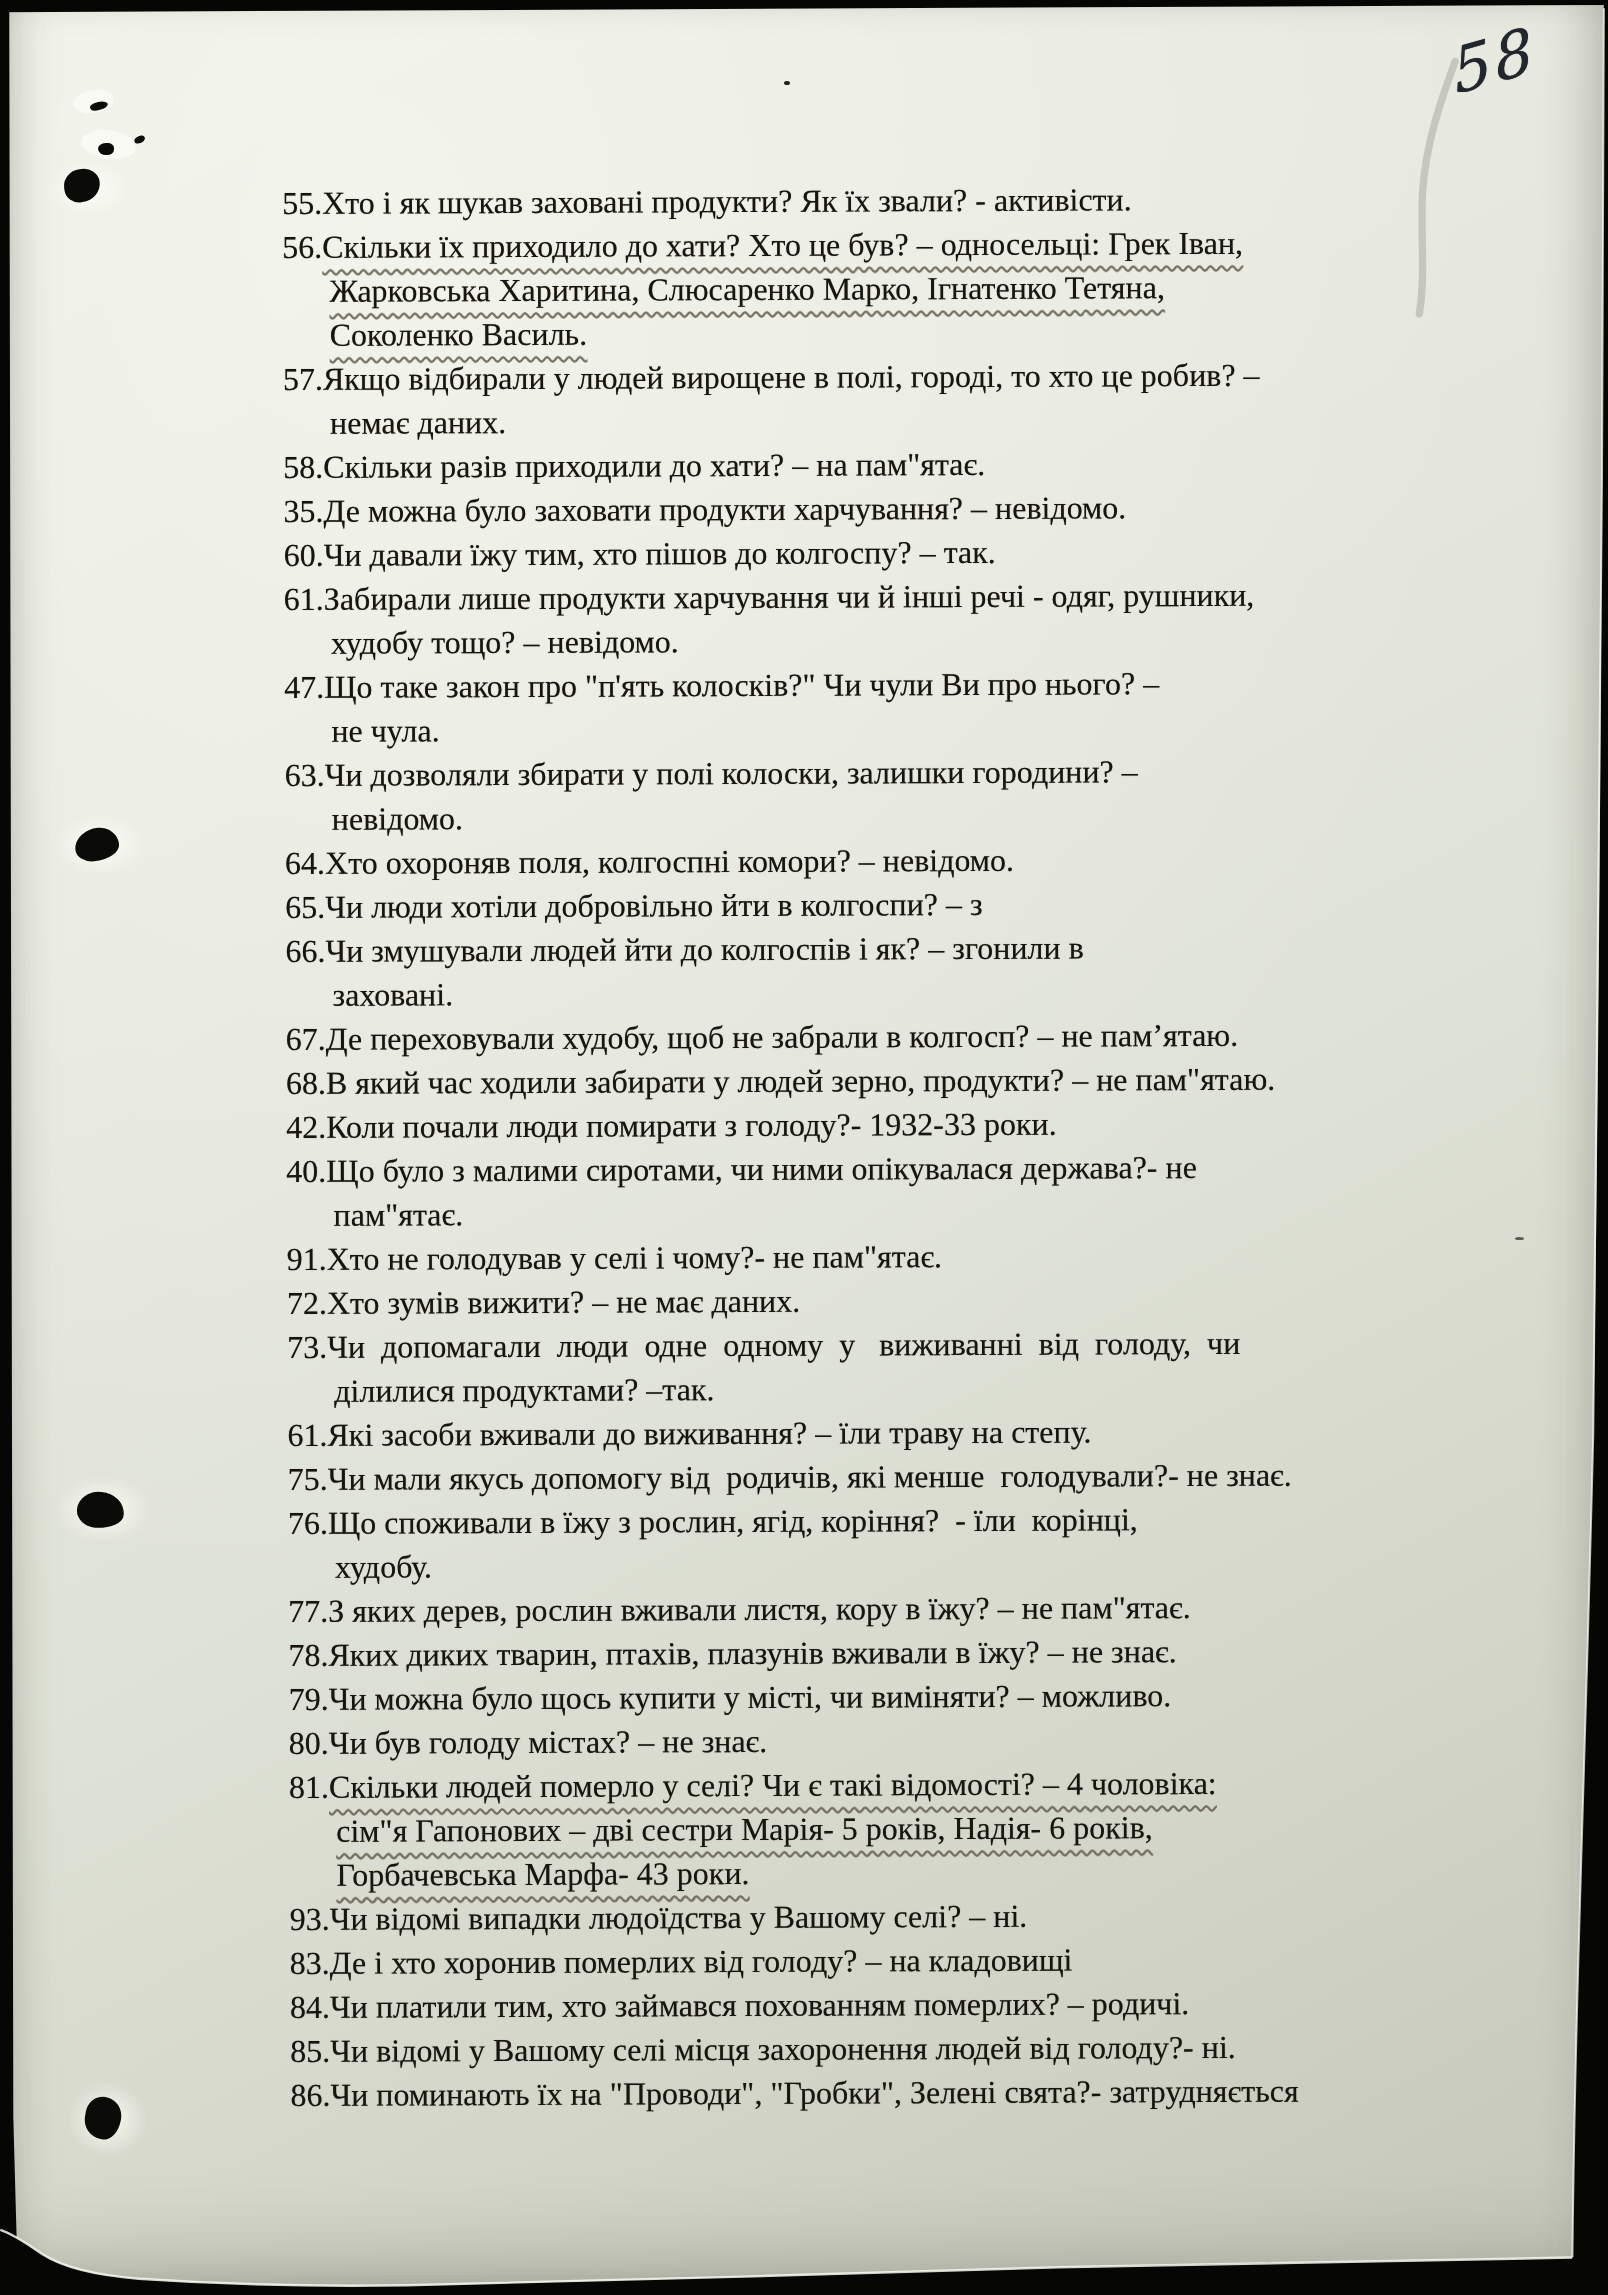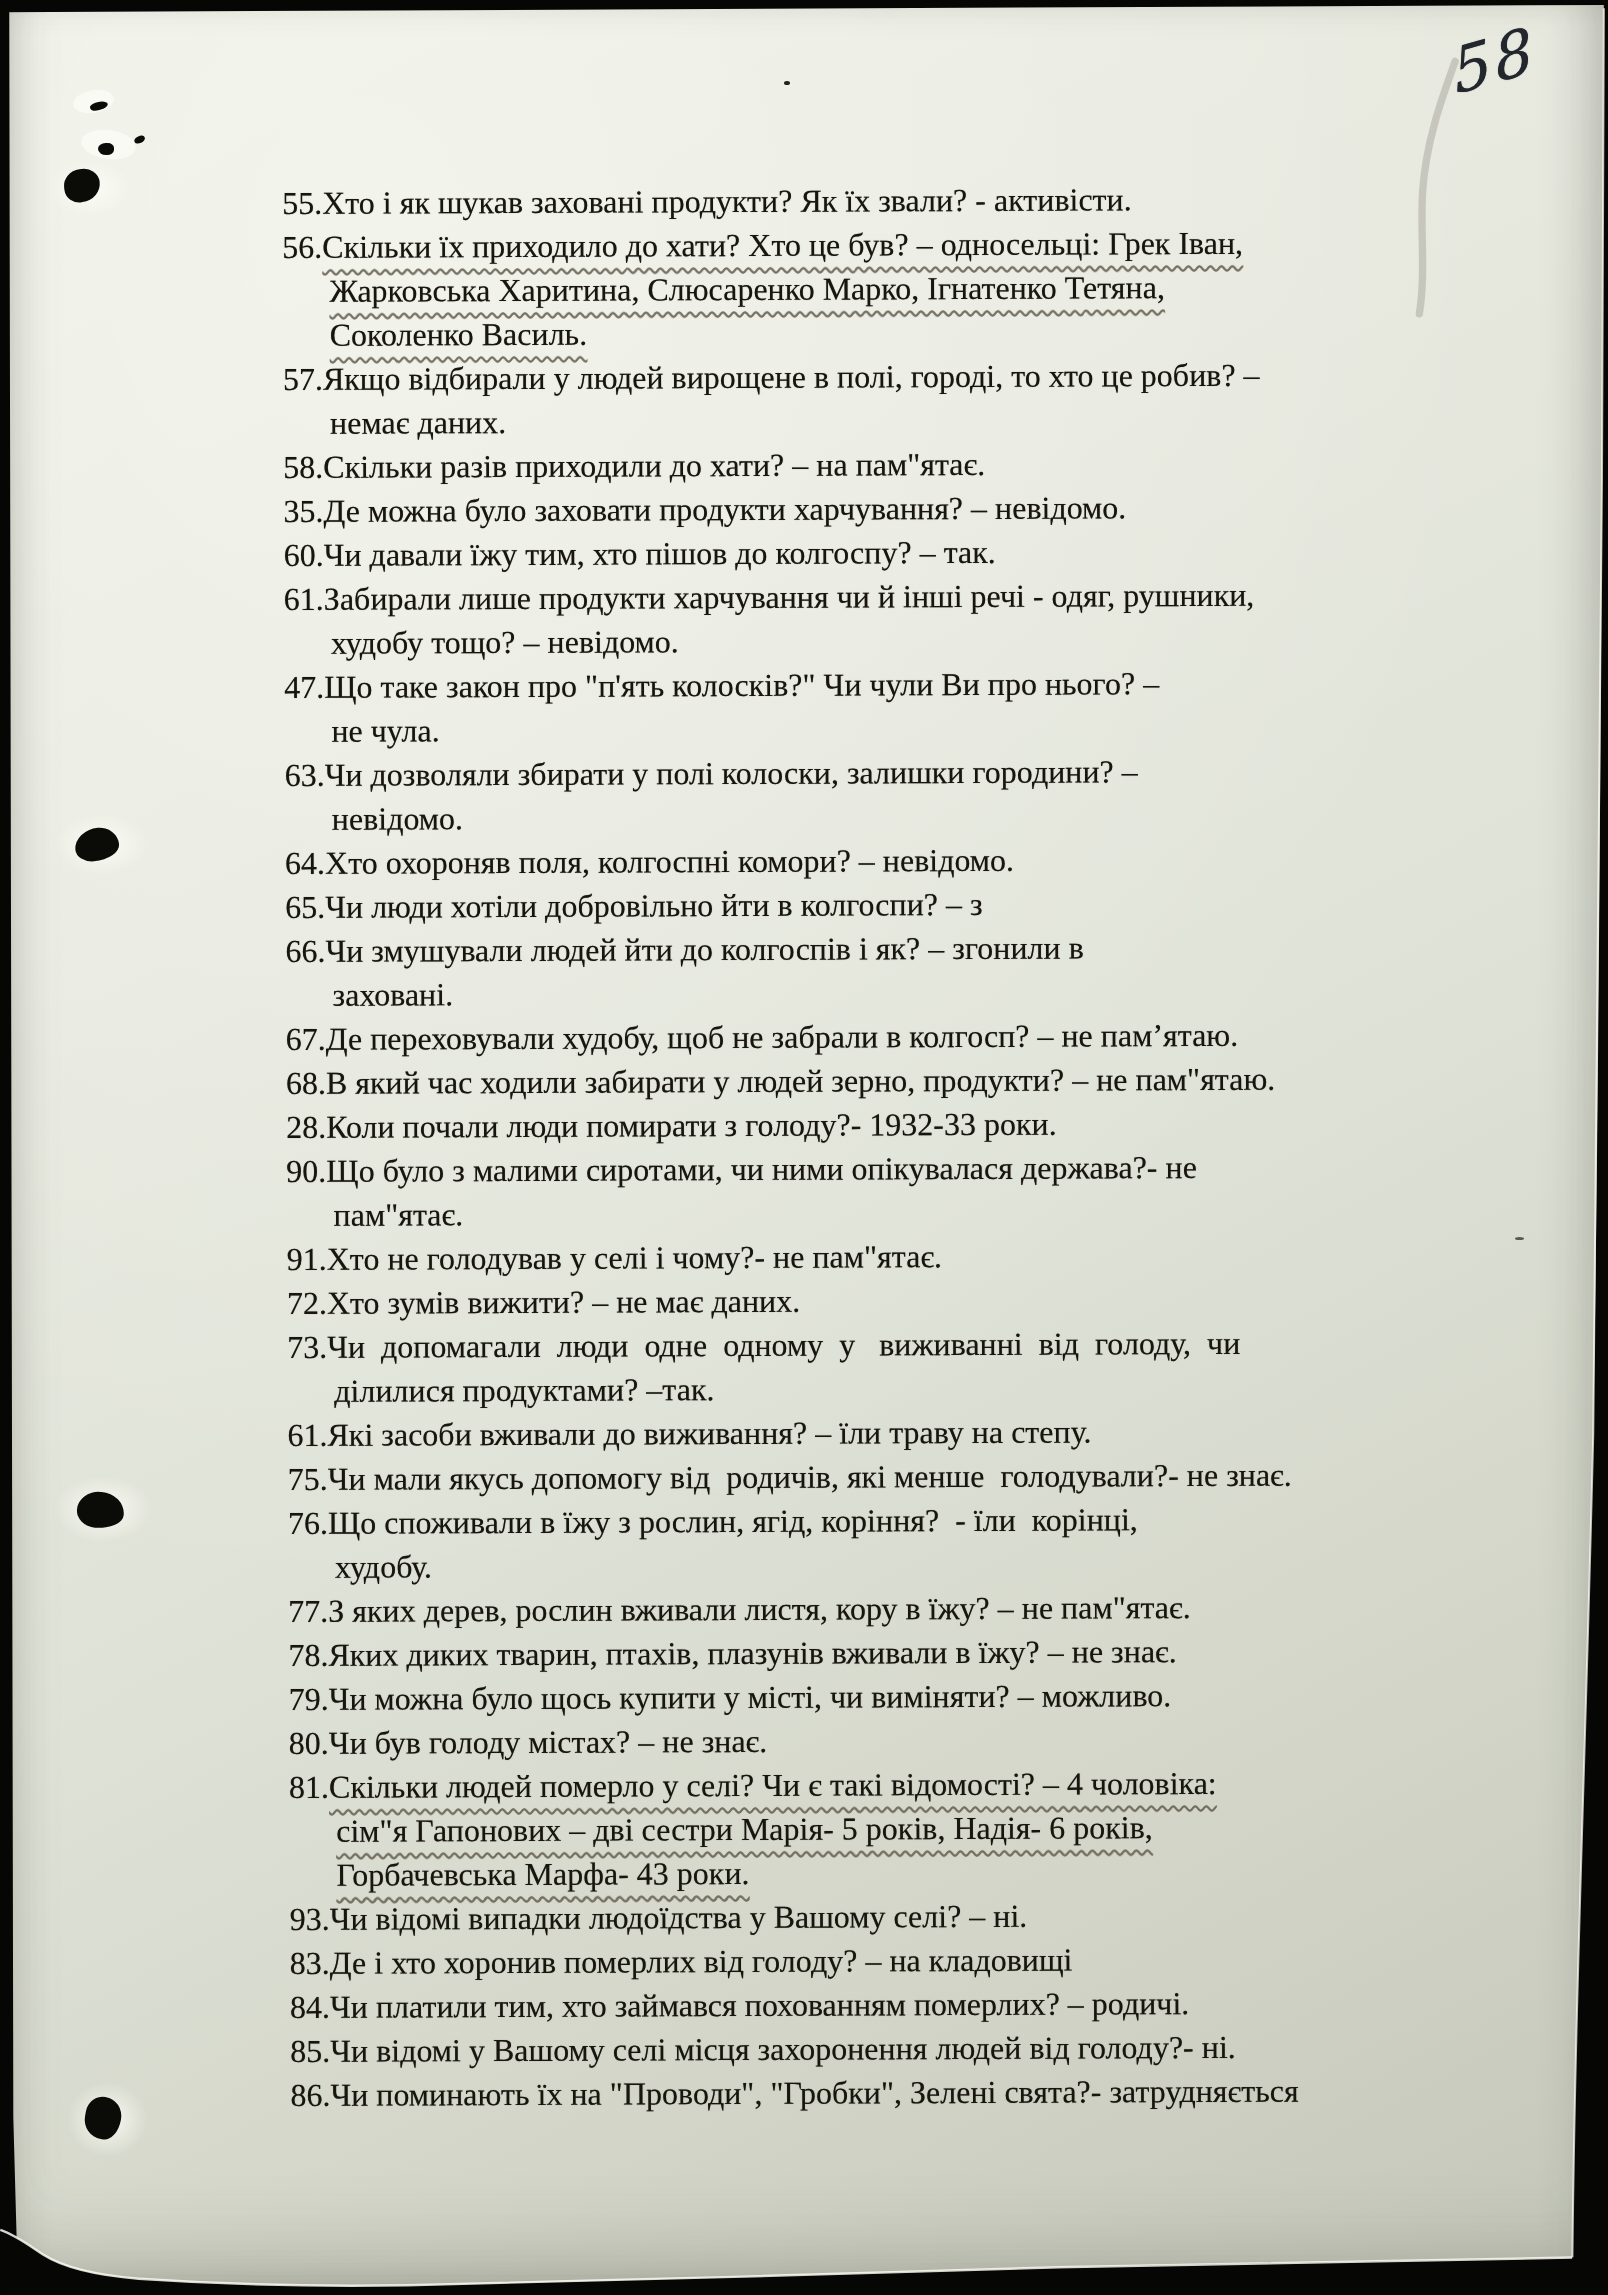--- a/index.html
+++ b/index.html
@@ -94,22 +94,22 @@
     <div class="item"><span class="num">35.</span><span class="line">Де можна було заховати продукти харчування? – невідомо.</span></div>
     <div class="item"><span class="num">60.</span><span class="line">Чи давали їжу тим, хто пішов до колгоспу? – так.</span></div>
     <div class="item"><span class="num">61.</span><span class="line">Забирали лише продукти харчування чи й інші речі - одяг, рушники,</span><br><span class="line">худобу тощо? – невідомо.</span></div>
     <div class="item"><span class="num">47.</span><span class="line">Що таке закон про "п'ять колосків?" Чи чули Ви про нього? –</span><br><span class="line">не чула.</span></div>
     <div class="item"><span class="num">63.</span><span class="line">Чи дозволяли збирати у полі колоски, залишки городини? –</span><br><span class="line">невідомо.</span></div>
     <div class="item"><span class="num">64.</span><span class="line">Хто охороняв поля, колгоспні комори? – невідомо.</span></div>
     <div class="item"><span class="num">65.</span><span class="line">Чи люди хотіли добровільно йти в колгоспи? – з</span></div>
     <div class="item"><span class="num">66.</span><span class="line">Чи змушували людей йти до колгоспів і як? – згонили в</span><br><span class="line">заховані.</span></div>
     <div class="item"><span class="num">67.</span><span class="line">Де переховували худобу, щоб не забрали в колгосп? – не пам’ятаю.</span></div>
     <div class="item"><span class="num">68.</span><span class="line">В який час ходили забирати у людей зерно, продукти? – не пам"ятаю.</span></div>
-    <div class="item"><span class="num">28.</span><span class="line">Коли почали люди помирати з голоду?- 1932-33 роки.</span></div>
-    <div class="item"><span class="num">90.</span><span class="line">Що було з малими сиротами, чи ними опікувалася держава?- не</span><br><span class="line">пам"ятає.</span></div>
+    <div class="item"><span class="num">42.</span><span class="line">Коли почали люди помирати з голоду?- 1932-33 роки.</span></div>
+    <div class="item"><span class="num">40.</span><span class="line">Що було з малими сиротами, чи ними опікувалася держава?- не</span><br><span class="line">пам"ятає.</span></div>
     <div class="item"><span class="num">91.</span><span class="line">Хто не голодував у селі і чому?- не пам"ятає.</span></div>
     <div class="item"><span class="num">72.</span><span class="line">Хто зумів вижити? – не має даних.</span></div>
     <div class="item"><span class="num">73.</span><span class="line">Чи  допомагали  люди  одне  одному  у   виживанні  від  голоду,  чи</span><br><span class="line">ділилися продуктами? –так.</span></div>
     <div class="item"><span class="num">61.</span><span class="line">Які засоби вживали до виживання? – їли траву на степу.</span></div>
     <div class="item"><span class="num">75.</span><span class="line">Чи мали якусь допомогу від  родичів, які менше  голодували?- не знає.</span></div>
     <div class="item"><span class="num">76.</span><span class="line">Що споживали в їжу з рослин, ягід, коріння?  - їли  корінці,</span><br><span class="line">худобу.</span></div>
     <div class="item"><span class="num">77.</span><span class="line">З яких дерев, рослин вживали листя, кору в їжу? – не пам"ятає.</span></div>
     <div class="item"><span class="num">78.</span><span class="line">Яких диких тварин, птахів, плазунів вживали в їжу? – не знає.</span></div>
     <div class="item"><span class="num">79.</span><span class="line">Чи можна було щось купити у місті, чи виміняти? – можливо.</span></div>
     <div class="item"><span class="num">80.</span><span class="line">Чи був голоду містах? – не знає.</span></div>

